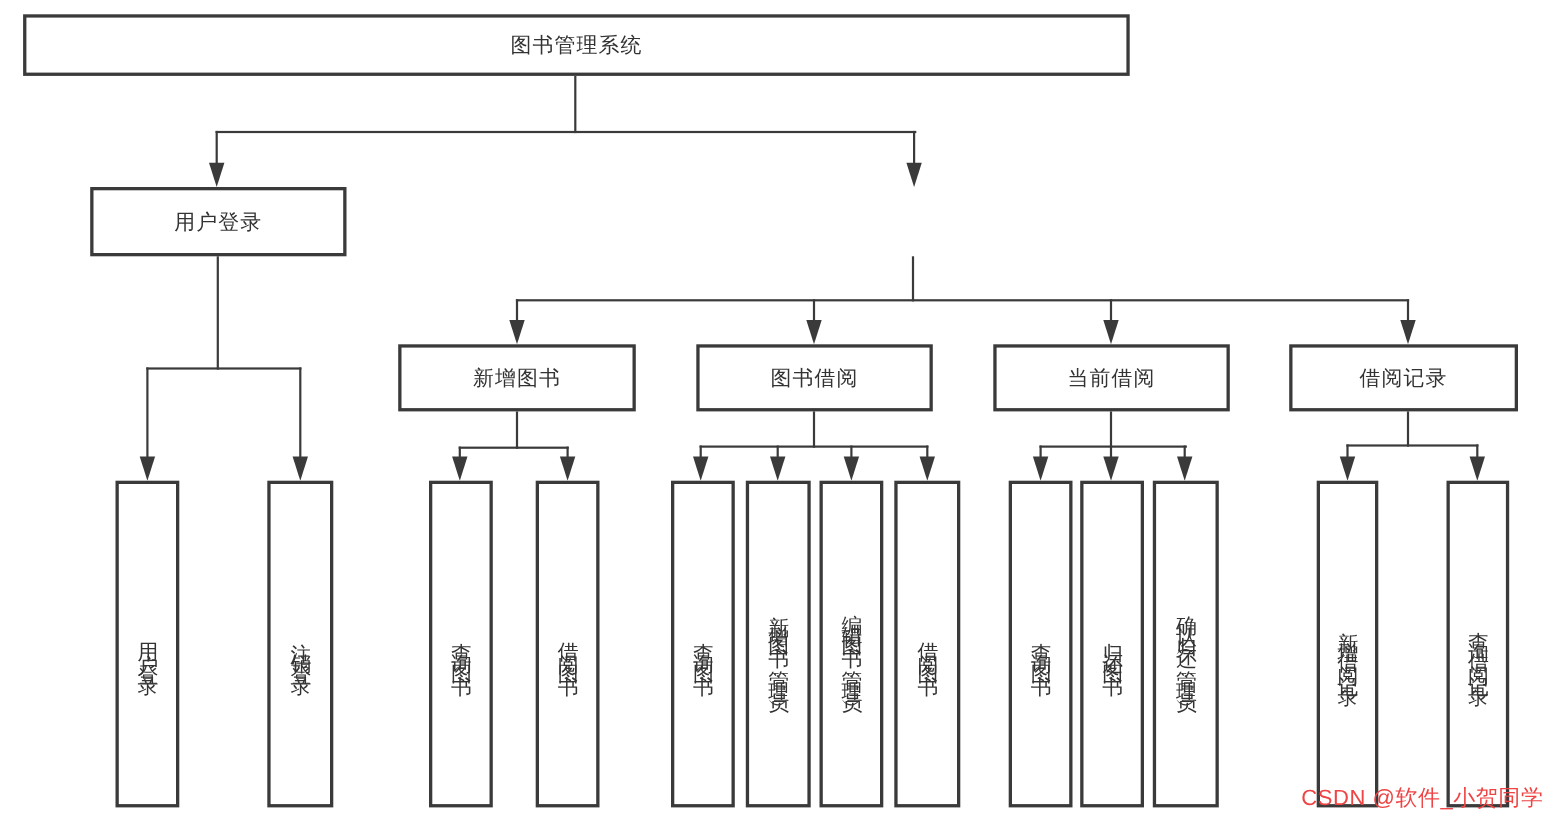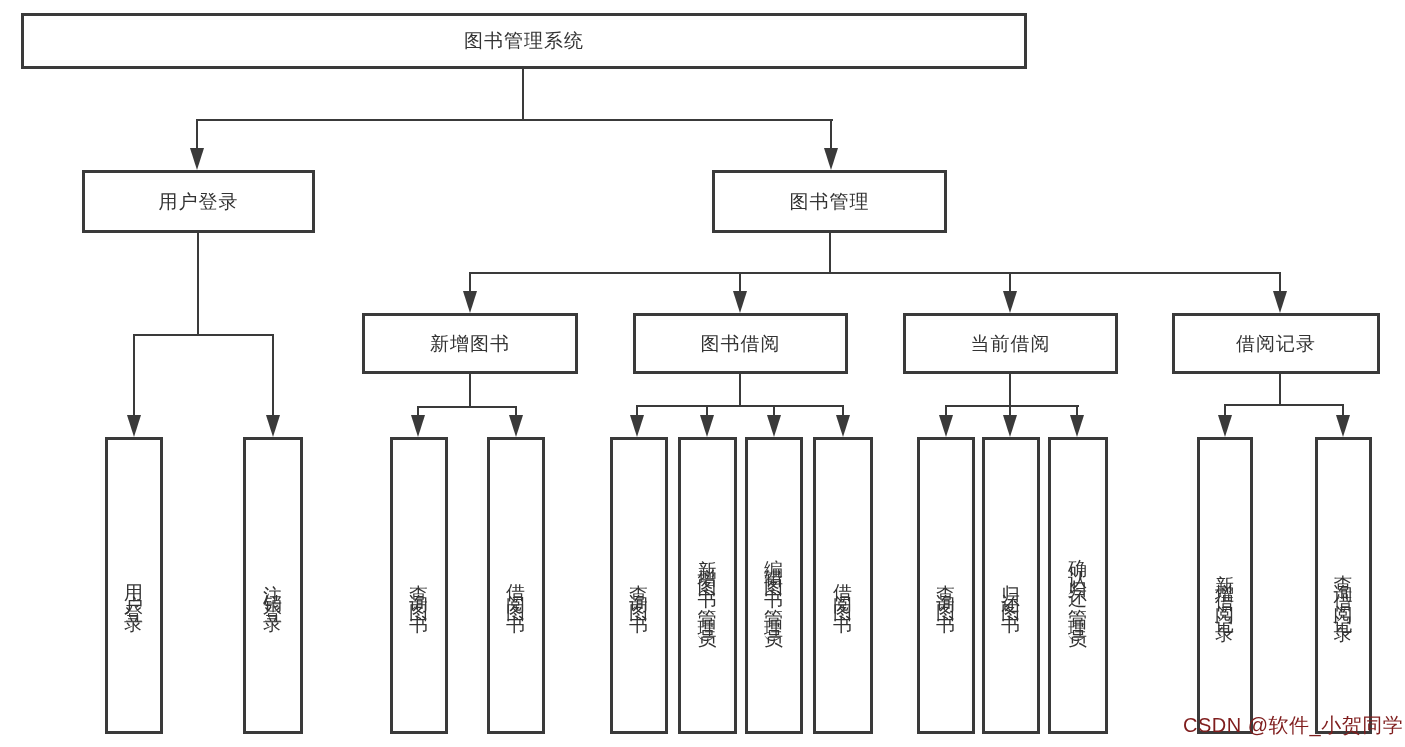--- a/index.html
+++ b/index.html
@@ -32,40 +32,39 @@
   .hline { position: absolute; height: 2px; background: #3a3a3a; }
   
   .arrow {
     position: absolute; width: 0; height: 0;
     border-left: 7px solid transparent;
     border-right: 7px solid transparent;
     border-top: 22px solid #3a3a3a;
   }
   .watermark {
     position: absolute; left: 1183px; top: 712px;
-    font-size: 20px; color: #7f1d1d; letter-spacing: 0.5px;
+    font-size: 20px; color: #ef4444; letter-spacing: 0.5px;
     white-space: nowrap; z-index: 10;
   }
 </style>
 </head>
 <body>
 
 <div class="canvas">
 
   <div class="box" style="left:21px;top:13px;width:1006px;height:56px">图书管理系统</div>
 
   <div class="vline" style="left:522px;top:69px;height:52px"></div>
   <div class="hline" style="left:196px;top:119px;width:637px"></div>
   <div class="vline" style="left:196px;top:119px;height:33px"></div>
   <div class="arrow" style="left:190px;top:148px"></div>
   <div class="vline" style="left:830px;top:119px;height:33px"></div>
   <div class="arrow" style="left:824px;top:148px"></div>
 
   <div class="box" style="left:82px;top:170px;width:233px;height:63px">用户登录</div>
-  <div class="box" style="left:712px;top:170px;width:235px;height:63px">图书管理</div>
 
   <div class="vline" style="left:197px;top:233px;height:103px"></div>
   <div class="hline" style="left:133px;top:334px;width:141px"></div>
   <div class="vline" style="left:133px;top:334px;height:84px"></div>
   <div class="arrow" style="left:127px;top:415px"></div>
   <div class="vline" style="left:272px;top:334px;height:84px"></div>
   <div class="arrow" style="left:266px;top:415px"></div>
 
   <div class="vline" style="left:829px;top:233px;height:41px"></div>
   <div class="hline" style="left:469px;top:272px;width:812px"></div>

